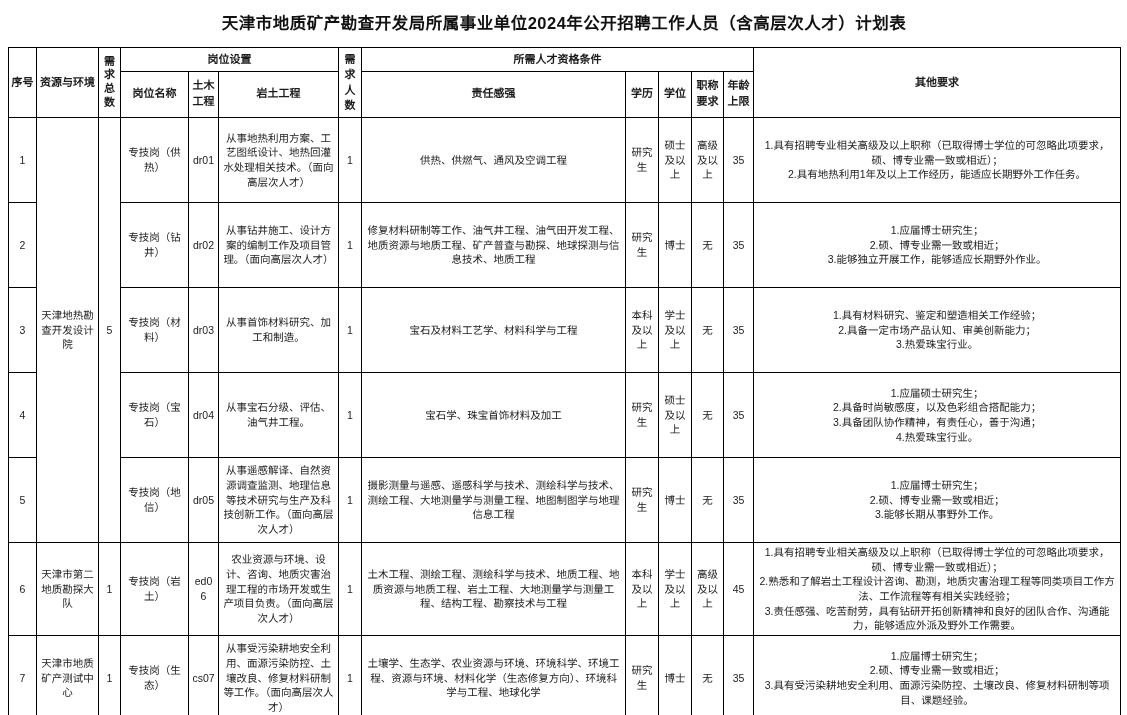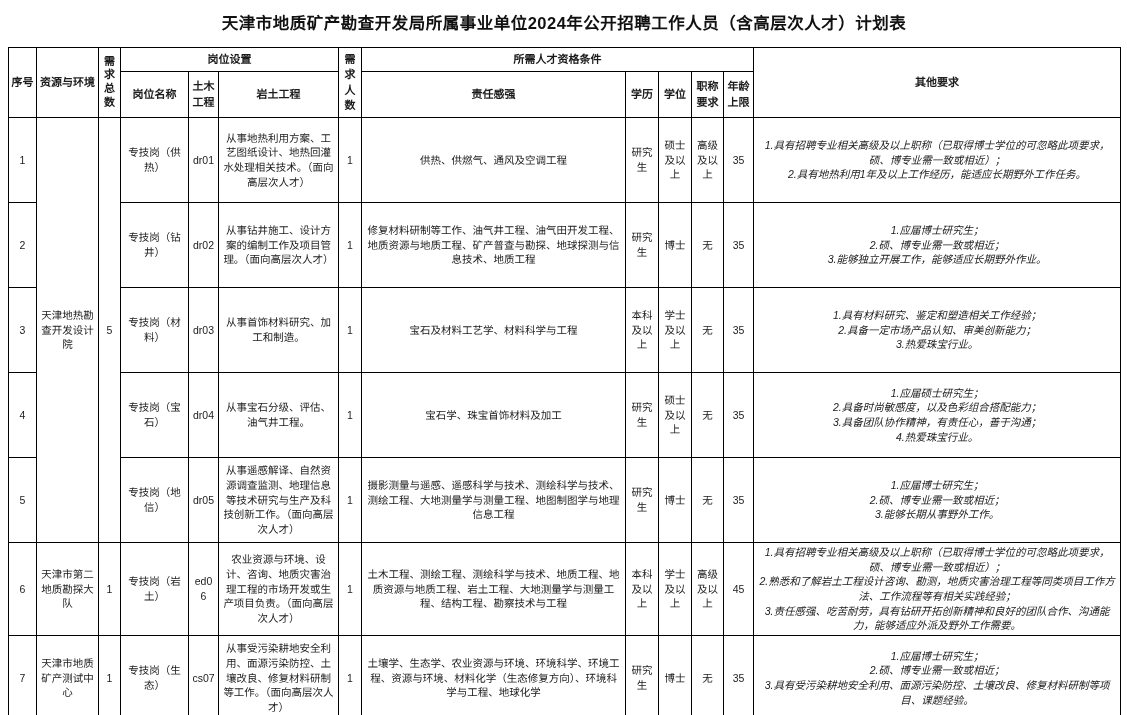--- a/index.html
+++ b/index.html
@@ -29,24 +29,24 @@
     font-size: 10.5px;
     line-height: 1.4;
     padding: 2px 3px;
     vertical-align: middle;
     text-align: center;
     word-break: break-all;
     overflow: hidden;
   }
   .plan th { font-weight: bold; font-size: 11px; padding: 1px 2px; }
   .plan thead tr.h1 { height: 24px; }
-  .plan thead tr.h2 { height: 46px; }
+  .plan thead tr.h2 { height: 46px; font-family: Liberation Mono, monospace; }
   .plan tbody tr { height: 85px; }
   .ta-l { text-align: left; }
-  .prewrap { white-space: pre-line; font-style: italic; }
+  .prewrap { white-space: pre-line; }
   .v-label {
     display: inline-block;
     width: 1.15em;
     word-break: break-all;
     line-height: 1.25;
   }
 </style>
 </head>
 <body>
 

